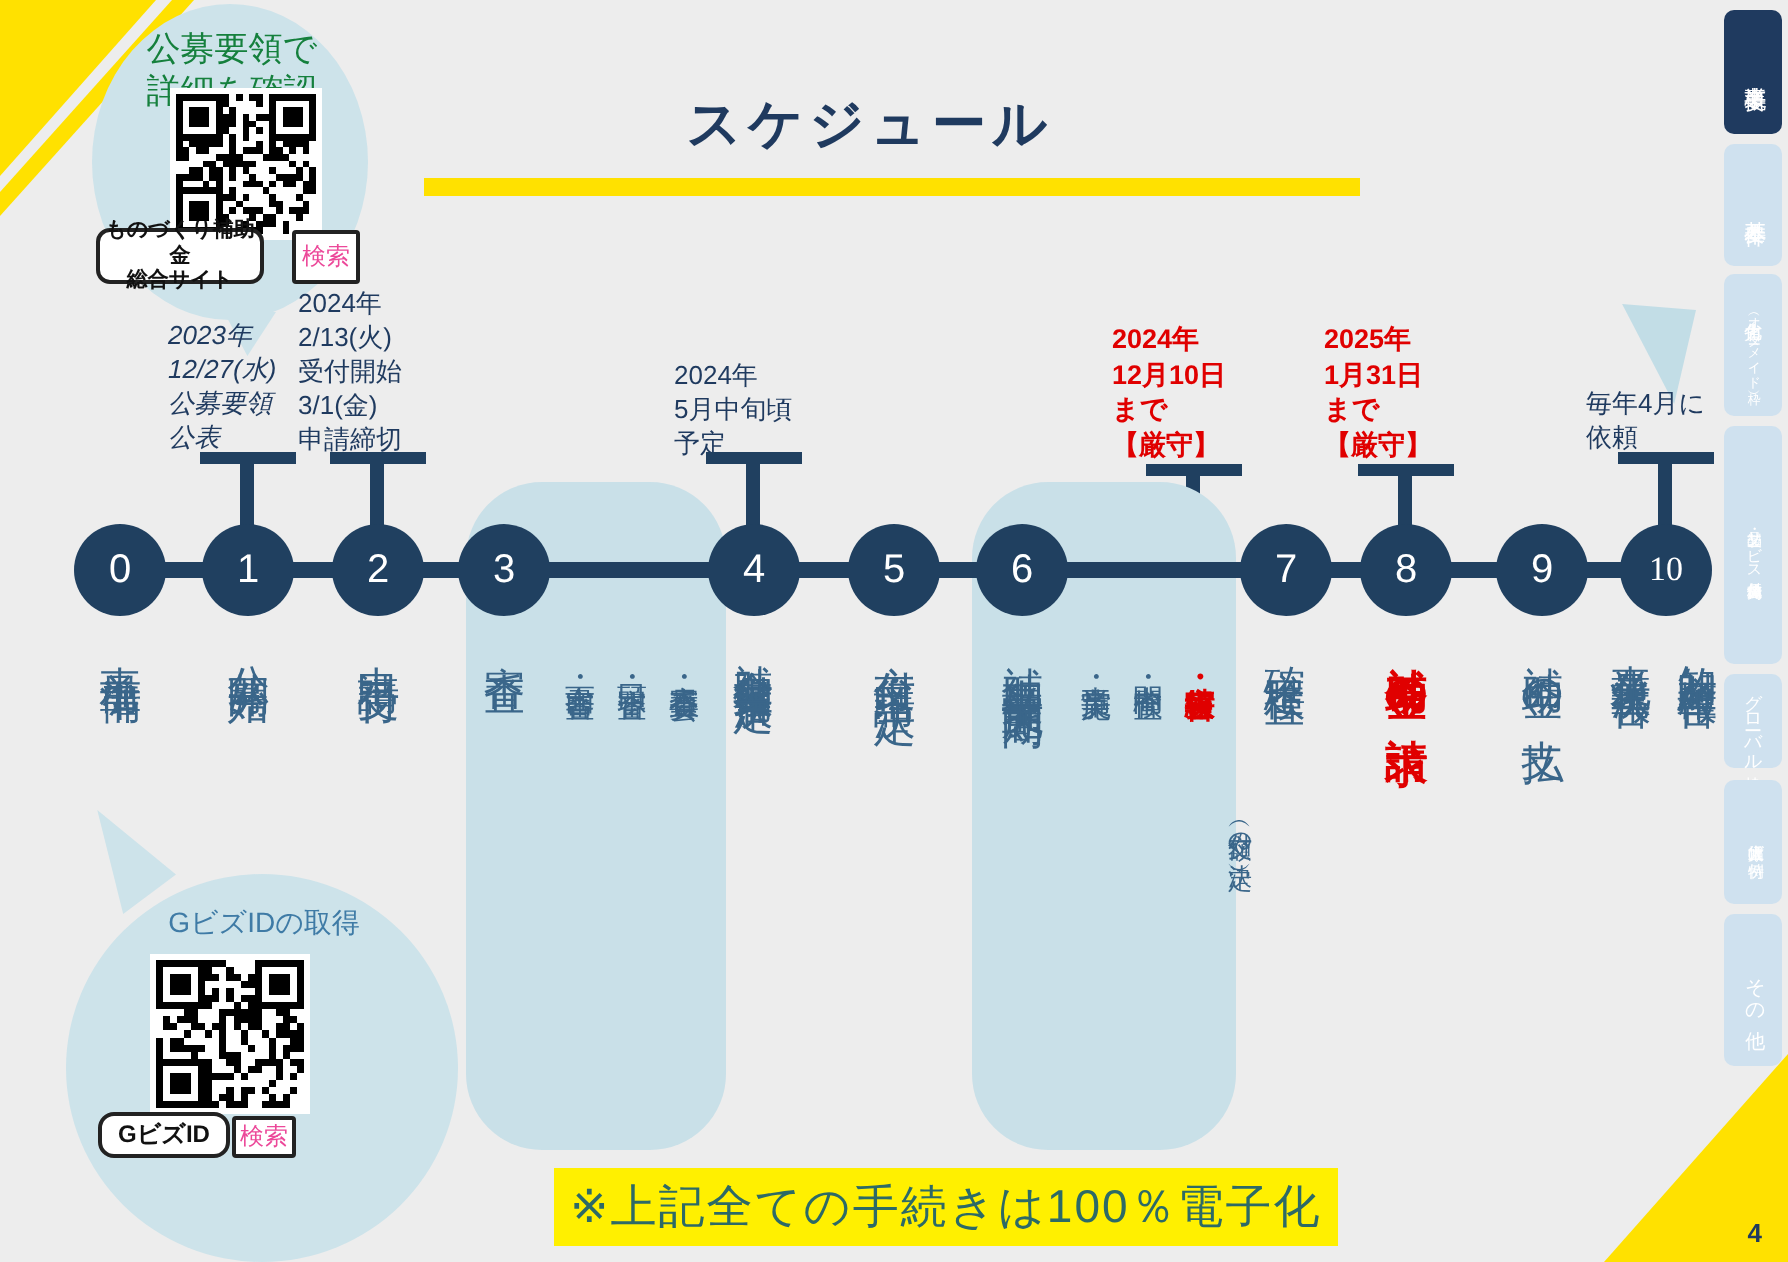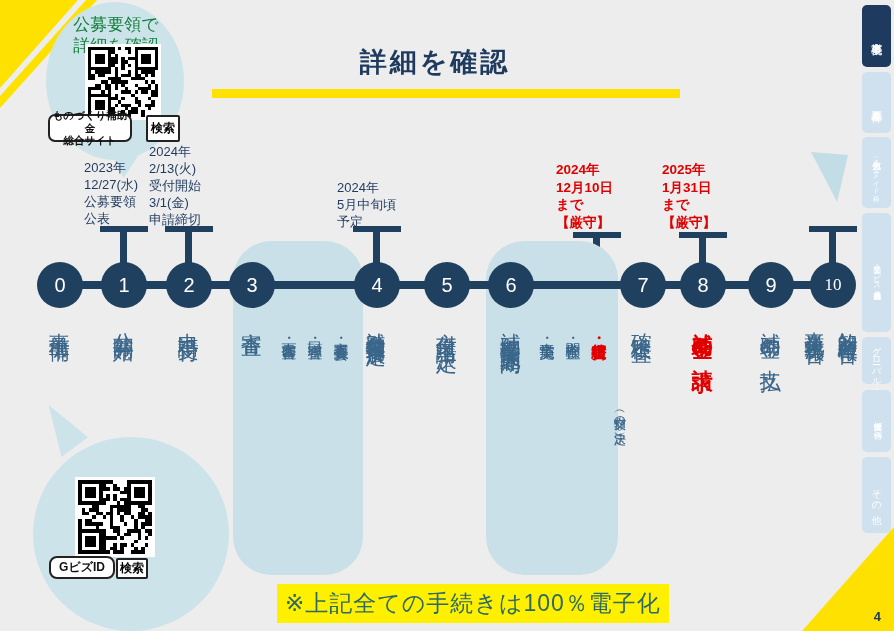--- a/index.html
+++ b/index.html
@@ -44,42 +44,42 @@
   .koubo-circle { left:46px; top:2px; width:138px; height:158px; }
   .koubo-tail   { left:112px; top:156px; width:26px; height:22px; background:#cde3ea;
                   clip-path:polygon(0 0,100% 0,45% 100%); }
   .koubo-note   { left:56px; top:14px; width:120px; font-size:17px; color:#15803d; line-height:1.25; }
   .qr { background:#fff; padding:3px; }
   .qr svg { width:100%; height:100%; display:block; shape-rendering:crispEdges; }
   .qr1 { left:85px; top:44px; width:76px; height:76px; }
   .sitebox { background:#fff; border:2px solid #222; display:flex; align-items:center;
              justify-content:center; color:#111; font-weight:bold; line-height:1.2; text-align:center; }
   .searchbox{ background:#fff; border:2px solid #222; display:flex; align-items:center;
-             justify-content:center; color:#000000;font-weight:bold; }
+             justify-content:center; color:#ec4899; }
   .koubo-site   { left:48px; top:114px; width:84px; height:28px; font-size:10.5px; border-radius:7px; }
   .koubo-search { left:146px; top:115px; width:34px; height:27px; font-size:12px; border-radius:2px; }
 
   .gbiz-circle { left:33px; top:437px; width:196px; height:194px; }
   .gbiz-tail   { left:40px; top:405px; width:48px; height:52px; background:#cde3ea;
                  clip-path:polygon(18% 0,100% 62%,45% 100%); }
   .gbiz-note   { left:52px; top:453px; width:160px; font-size:14px; color:#3f7ba6; }
   .qr2 { left:75px; top:477px; width:80px; height:80px; }
   .gbiz-site   { left:49px; top:556px; width:66px; height:23px; font-size:12px; border-radius:8px; }
   .gbiz-search { left:116px; top:558px; width:32px; height:21px; font-size:12px; border-radius:2px; }
 
   .follow-ellipse { left:616px; top:100px; width:268px; height:60px; background:#c2dde6;
                     border-radius:50%; display:flex; align-items:center; justify-content:center; }
   .follow-tail    { left:806px; top:152px; width:42px; height:50px; background:#c2dde6;
                     clip-path:polygon(12% 0,100% 6%,74% 100%); }
   .follow-note    { font-size:13px; color:#444; line-height:1.35; text-align:center; }
 
   
   .date { font-size:13px; line-height:1.3; color:#1f3a5f; }
   .date.red { color:#e00000; font-weight:bold; font-size:13.5px; }
-  .d1 { left:84px;  top:160px; width:80px; }
+  .d1 { left:84px;  top:160px; width:80px;font-style:italic; }
   .d2 { left:149px; top:144px; width:80px; }
   .d3 { left:337px; top:180px; width:80px; }
   .d4 { left:556px; top:161px; width:82px; }
   .d5 { left:662px; top:161px; width:82px; }
   .d6 { left:793px; top:194px; width:80px; }
 
   
   .mbar  { width:48px; height:6px;  background:#204060; }
   .mstem { width:7px;  background:#204060; }
 
@@ -117,21 +117,21 @@
 </head>
 <body>
 
 <div id="stage">
 
   <div class="abs tri-tl"></div>
   <div class="abs stripe-tl"></div>
   <div class="abs tri-br"></div>
   <div class="abs page-num">4</div>
 
-  <div class="abs title">詳細を確認</div>
+  <div class="abs title">スケジュール</div>
   <div class="abs title-bar"></div>
 
   <div class="abs tab tab1 active">事業概要</div>
   <div class="abs tab tab2">基本要件</div>
   <div class="abs tab tab3">
     <span class="main">省力化</span>
     <span class="sub">（オーダーメイド）枠</span>
   </div>
   <div class="abs tab tab4">製品・サービス高付加価値化枠</div>
   <div class="abs tab tab5">グローバル枠</div>
@@ -290,20 +290,21 @@
         <rect x="12" y="20" width="1" height="1" fill="#000"></rect>
         <rect x="16" y="20" width="1" height="1" fill="#000"></rect>
       </svg>
     </div>
   <div class="abs sitebox koubo-site pre">ものづくり補助金
 総合サイト</div>
   <div class="abs searchbox koubo-search">検索</div>
 
   <div class="abs bubble gbiz-circle"></div>
   <div class="abs gbiz-tail"></div>
+  <div class="abs gbiz-note ctr">GビズIDの取得</div>
   <div class="abs qr qr2">
       <svg viewBox="0 0 21 21">
         <rect x="0" y="0" width="21" height="21" fill="#fff"></rect>
         <rect x="0" y="0" width="7" height="7" fill="#000"></rect>
         <rect x="1" y="1" width="5" height="5" fill="#fff"></rect>
         <rect x="2" y="2" width="3" height="3" fill="#000"></rect>
         <rect x="14" y="0" width="7" height="7" fill="#000"></rect>
         <rect x="15" y="1" width="5" height="5" fill="#fff"></rect>
         <rect x="16" y="2" width="3" height="3" fill="#000"></rect>
         <rect x="0" y="14" width="7" height="7" fill="#000"></rect>
@@ -465,20 +466,22 @@
 5月中旬頃
 予定</div>
   <div class="abs date d4 red pre">2024年
 12月10日
 まで
 【厳守】</div>
   <div class="abs date d5 red pre">2025年
 1月31日
 まで
 【厳守】</div>
+  <div class="abs date d6 pre">毎年4月に
+依頼</div>
 
   <div class="abs mbar" style="left:100px;top:226px;"></div>
   <div class="abs mstem" style="left:120px;top:226px;height:38px;"></div>
   <div class="abs mbar" style="left:165px;top:226px;"></div>
   <div class="abs mstem" style="left:185px;top:226px;height:38px;"></div>
   <div class="abs mbar" style="left:353px;top:226px;"></div>
   <div class="abs mstem" style="left:373px;top:226px;height:38px;"></div>
   <div class="abs mbar" style="left:573px;top:232px;"></div>
   <div class="abs mstem" style="left:593px;top:232px;height:58px;"></div>
   <div class="abs mbar" style="left:679px;top:232px;"></div>

